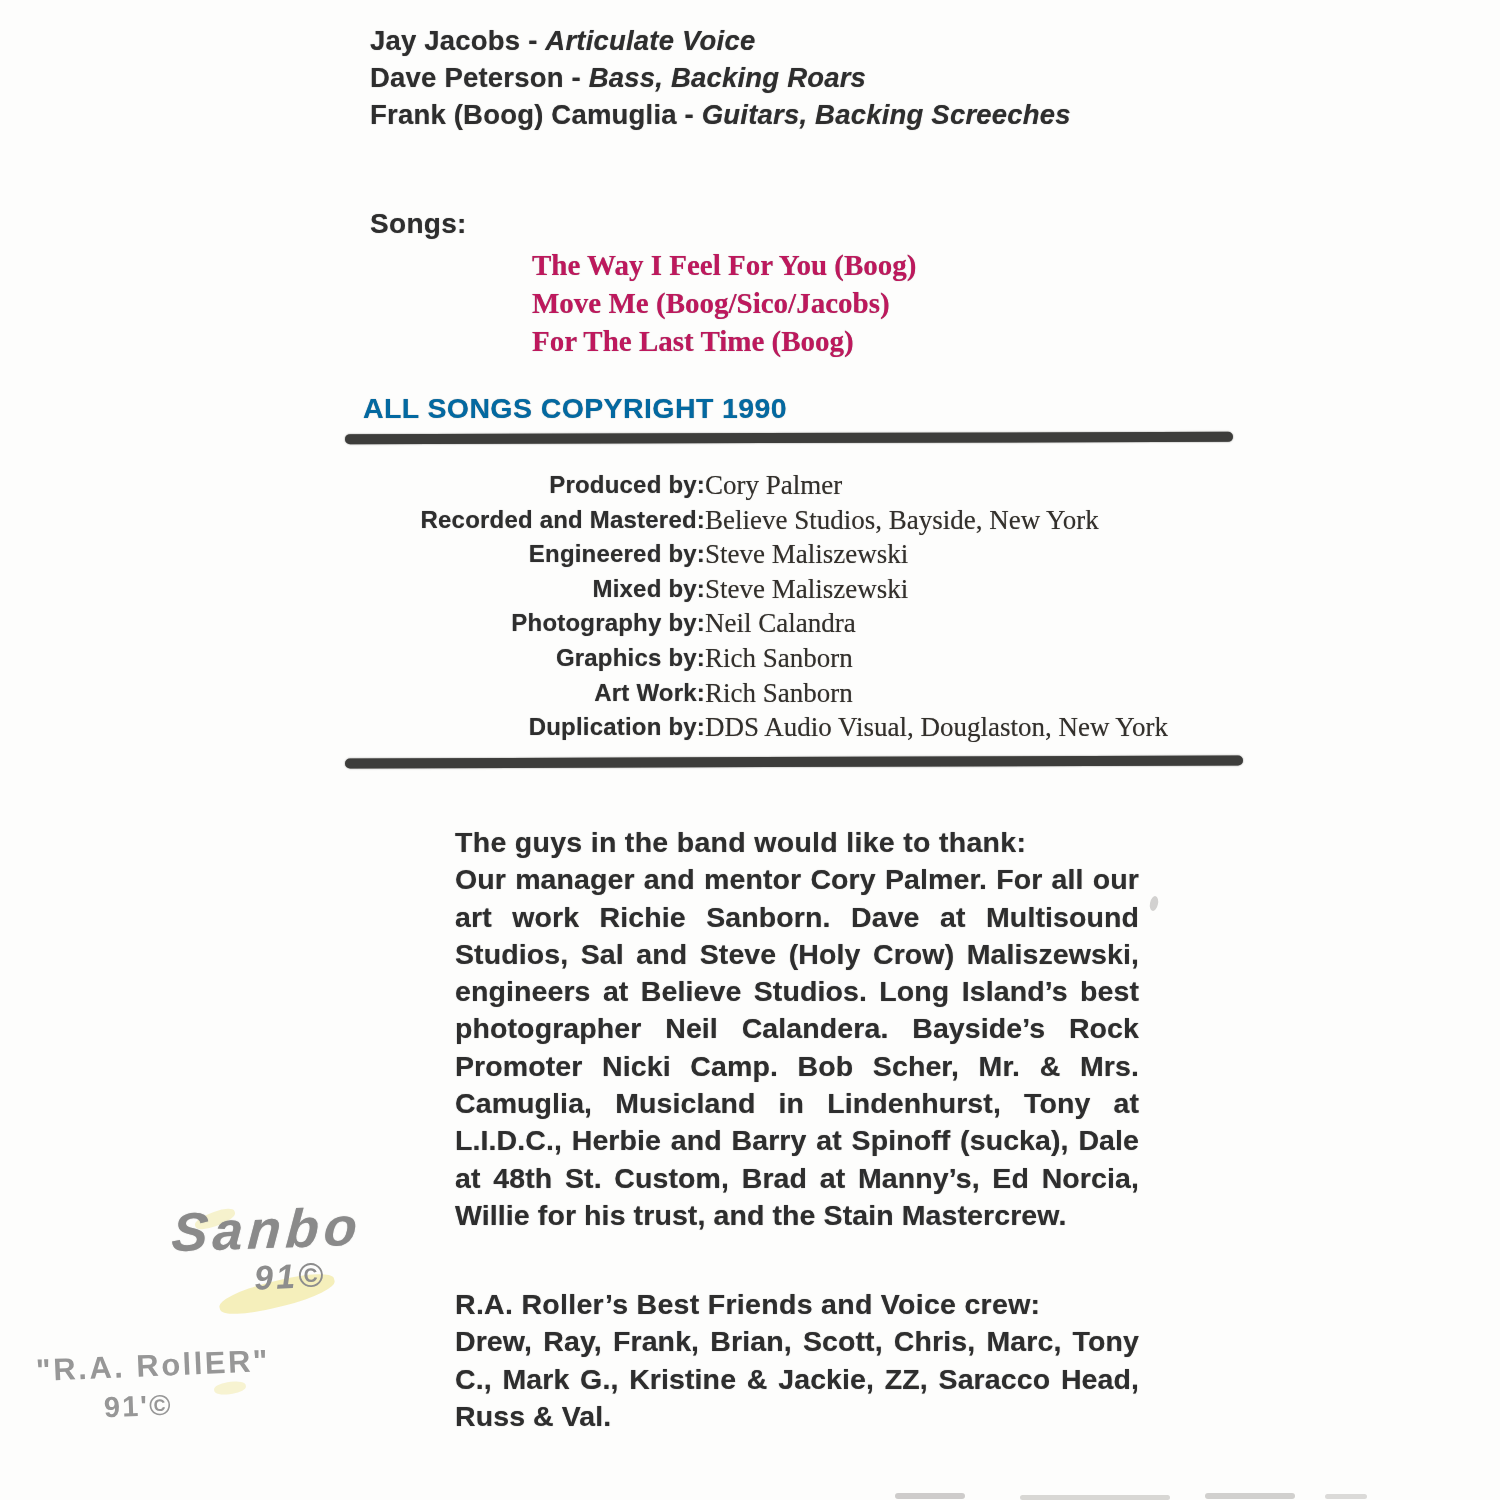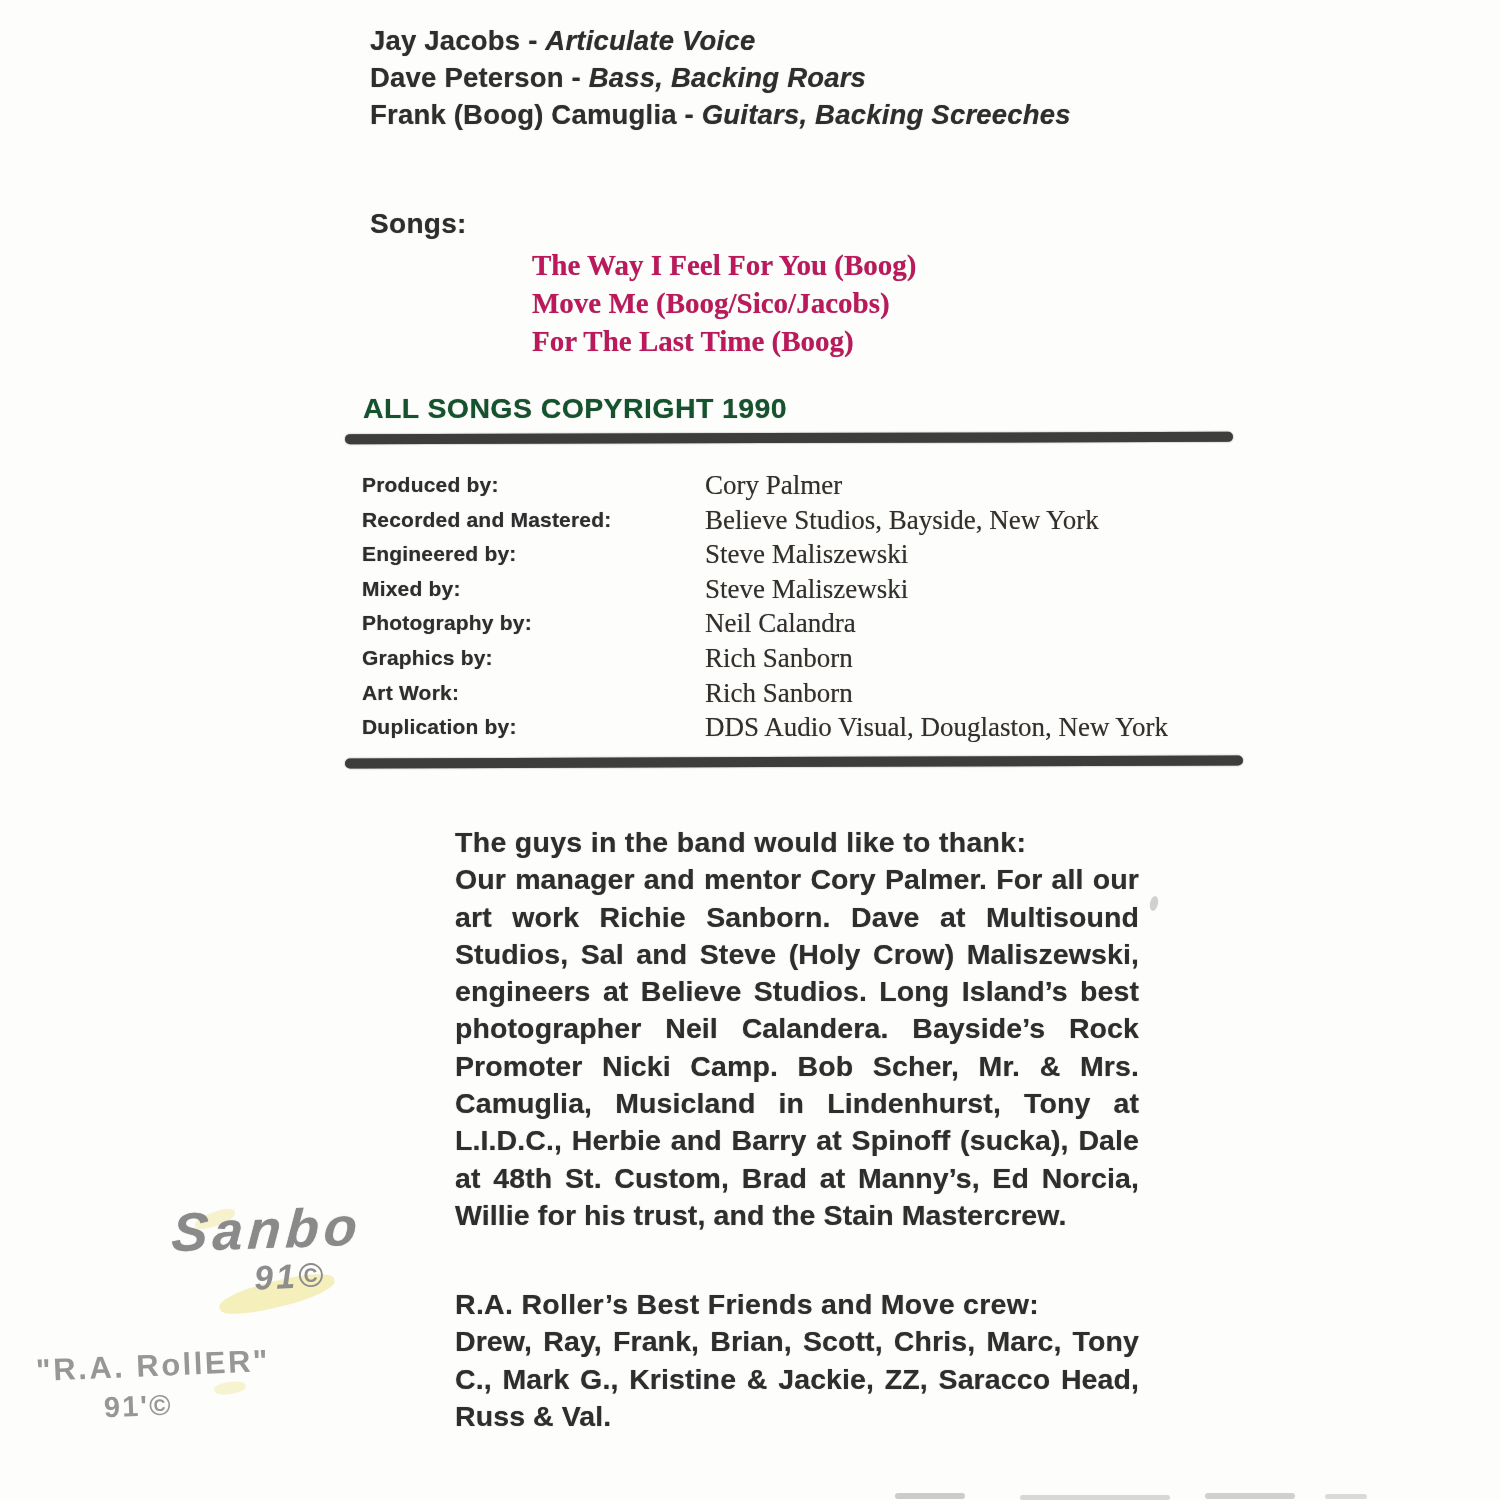--- a/index.html
+++ b/index.html
@@ -31,32 +31,32 @@
     position:absolute; left:370px; top:208px;
     font-size:28px; font-weight:700; letter-spacing:.3px;
   }
   .songs-list {
     position:absolute; left:532px; top:246px;
     font-family:"Liberation Serif", serif;
     font-size:29px; font-weight:600; line-height:38px; color:#be185d;
   }
   .copyright-line {
     position:absolute; left:363px; top:392px;
-    font-size:28.5px; font-weight:600; letter-spacing:.4px; color:#14532d;
+    font-size:28.5px; font-weight:600; letter-spacing:.4px; color:#0369a1;
   }
 
   
   .rule { position:absolute; background:#3d3d3b; border-radius:6px; box-shadow:0 0 1.5px rgba(60,60,58,.8); }
   .rule-top    { left:345px; top:433px; width:888px; height:10px; transform:rotate(-.15deg); }
   .rule-bottom { left:345px; top:757px; width:898px; height:10px; transform:rotate(-.2deg); }
 
   
   .credits { position:absolute; left:362px; top:468px; width:880px; }
   .credit-row { display:flex; line-height:34.6px; }
-  .credit-label { flex:none; width:343px; font-size:21px; font-weight:700; letter-spacing:.2px; }
+  .credit-label { flex:none; width:343px; font-size:24px; font-weight:700; letter-spacing:.2px;text-align:right; }
   .credit-value {
     font-family:"Liberation Serif", serif;
     font-size:27px; font-weight:400; color:#33302c;
   }
 
   
   .para-block {
     position:absolute; left:455px; width:684px;
     font-size:28.5px; font-weight:700; line-height:37.3px; letter-spacing:.1px;
   }
@@ -172,21 +172,21 @@
   </div>
 
   <div class="rule rule-bottom"></div>
 
   <div class="para-block thanks-block">
     <div class="para-heading ink">The guys in the band would like to thank:</div>
     <div class="para-body ink">Our manager and mentor Cory Palmer.  For all our art work Richie Sanborn.  Dave at Multisound Studios, Sal and Steve (Holy Crow) Maliszewski, engineers at Believe Studios. Long Island’s best photographer Neil Calandera. Bayside’s Rock Promoter Nicki Camp.  Bob Scher, Mr. &amp; Mrs. Camuglia, Musicland in Lindenhurst, Tony at L.I.D.C., Herbie and Barry at Spinoff (sucka), Dale at 48th St. Custom, Brad at Manny’s, Ed Norcia, Willie for his trust, and the Stain Mastercrew.</div>
   </div>
 
   <div class="para-block crew-block">
-    <div class="para-heading ink">R.A. Roller’s Best Friends and Move crew:</div>
+    <div class="para-heading ink">R.A. Roller’s Best Friends and Voice crew:</div>
     <div class="para-body ink">Drew, Ray, Frank, Brian, Scott, Chris, Marc, Tony C., Mark G., Kristine &amp; Jackie, ZZ, Saracco Head, Russ &amp; Val.</div>
   </div>
 
   <div class="smudge smudge-2"></div>
   <div class="smudge smudge-1"></div>
   <div class="smudge smudge-3"></div>
 
   <div class="pencil sig">Sanbo</div>
   <div class="pencil sig-year">91©</div>
   <div class="pencil tag">"R.A. RollER"</div>

